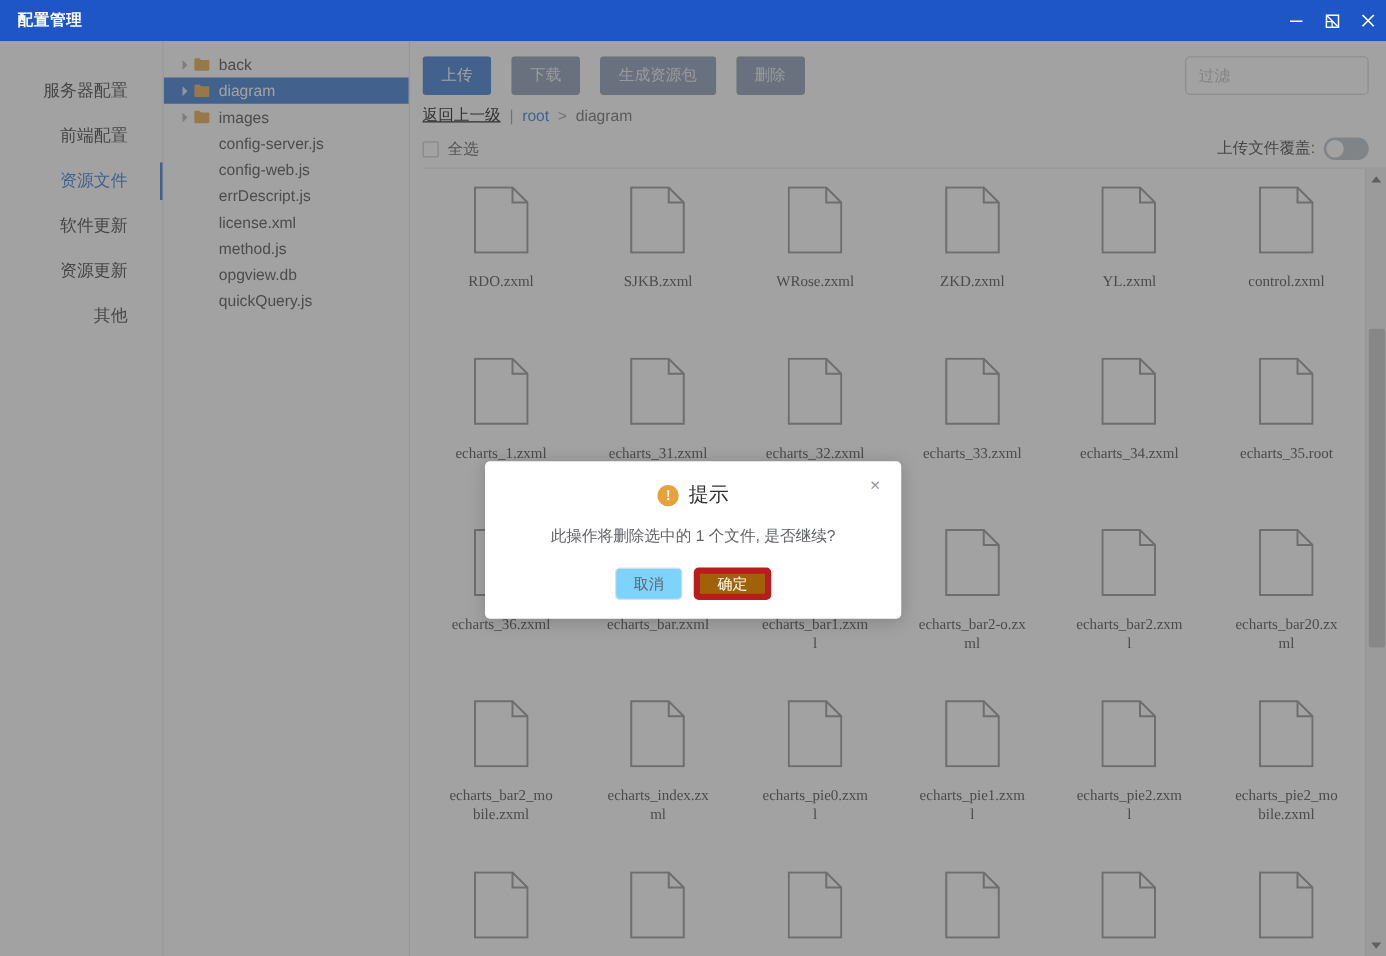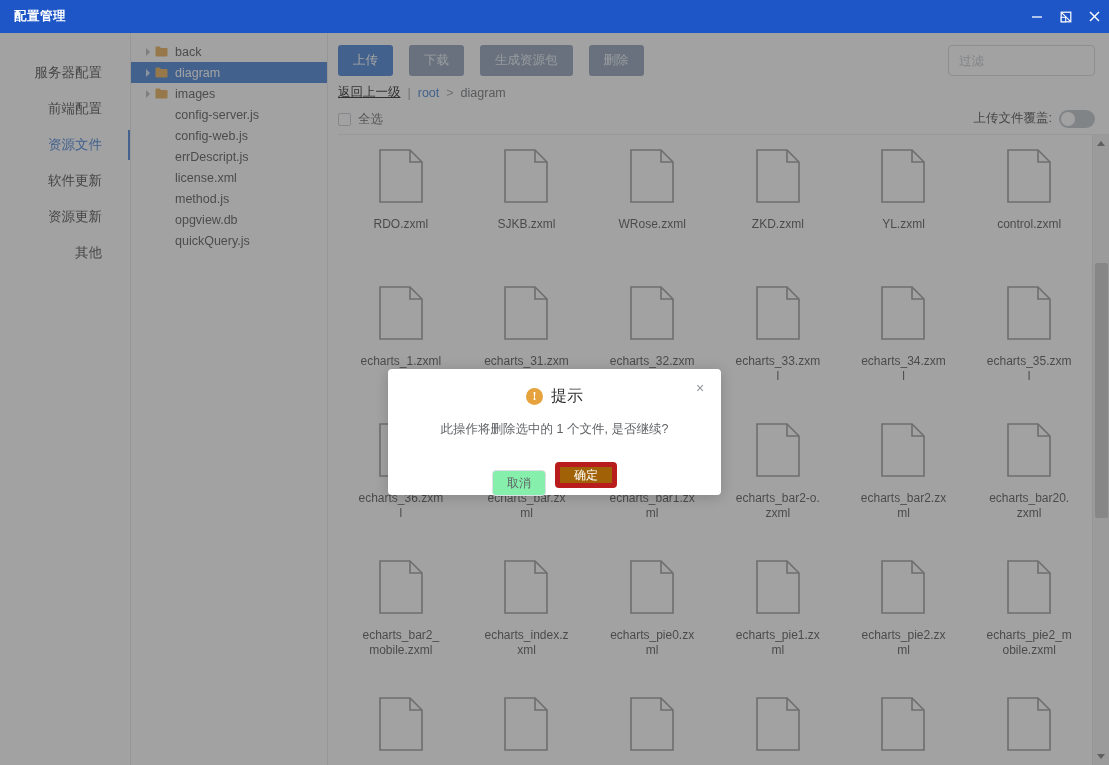--- a/index.html
+++ b/index.html
@@ -175,20 +175,21 @@
   }
 
   
   #gridwrap {
     flex: 1 1 auto; min-height: 0;
     margin: 6px 0 0 10px;
     border-top: 1px solid #ececec;
     position: relative;
     overflow: hidden;
     display: flex;
+    font-family: Liberation Serif, serif;
   }
   #grid {
     flex: 1 1 auto;
     display: grid;
     grid-template-columns: repeat(6, 1fr);
     align-content: start;
     padding: 8px 0 0 0;
   }
   .file-cell {
     height: 137px;
@@ -275,22 +276,22 @@
     display: flex; justify-content: center; align-items: center;
     margin-top: 16px;
   }
   .m-btn {
     height: 26px; padding: 0 14px;
     border-radius: 4px; font-size: 12px;
     display: inline-flex; align-items: center; justify-content: center;
     cursor: pointer;
   }
   .m-btn.cancel {
-    background: #86efac; color: #606266;
-    border: 1px solid #dcdfe6; margin-right: 9px; margin-top: 16px;
+    background: #7dd3fc; color: #606266;
+    border: 1px solid #dcdfe6; margin-right: 9px;
   }
   .m-btn.confirm {
     background: #a16207; color: #ffffff;
     border: 5px solid #b91c1c;
   }
 </style>
 </head>
 <body>
 
 <div id="app-window">
@@ -525,21 +526,21 @@
                   <path d="M1 1 H31 L43 13 V53 H1 Z" fill="none" stroke="#8c8c8c" stroke-width="1.6"></path>
                   <path d="M31 1 V13 H43" fill="none" stroke="#8c8c8c" stroke-width="1.6"></path>
                 </svg></span>
               <div class="file-name">echarts_34.zxml</div>
             </div>
             <div class="file-cell">
               <span><svg class="file-icon" viewBox="0 0 44 54">
                   <path d="M1 1 H31 L43 13 V53 H1 Z" fill="none" stroke="#8c8c8c" stroke-width="1.6"></path>
                   <path d="M31 1 V13 H43" fill="none" stroke="#8c8c8c" stroke-width="1.6"></path>
                 </svg></span>
-              <div class="file-name">echarts_35.zxml</div>
+              <div class="file-name">echarts_35.root</div>
             </div>
             <div class="file-cell">
               <span><svg class="file-icon" viewBox="0 0 44 54">
                   <path d="M1 1 H31 L43 13 V53 H1 Z" fill="none" stroke="#8c8c8c" stroke-width="1.6"></path>
                   <path d="M31 1 V13 H43" fill="none" stroke="#8c8c8c" stroke-width="1.6"></path>
                 </svg></span>
               <div class="file-name">echarts_36.zxml</div>
             </div>
             <div class="file-cell">
               <span><svg class="file-icon" viewBox="0 0 44 54">

